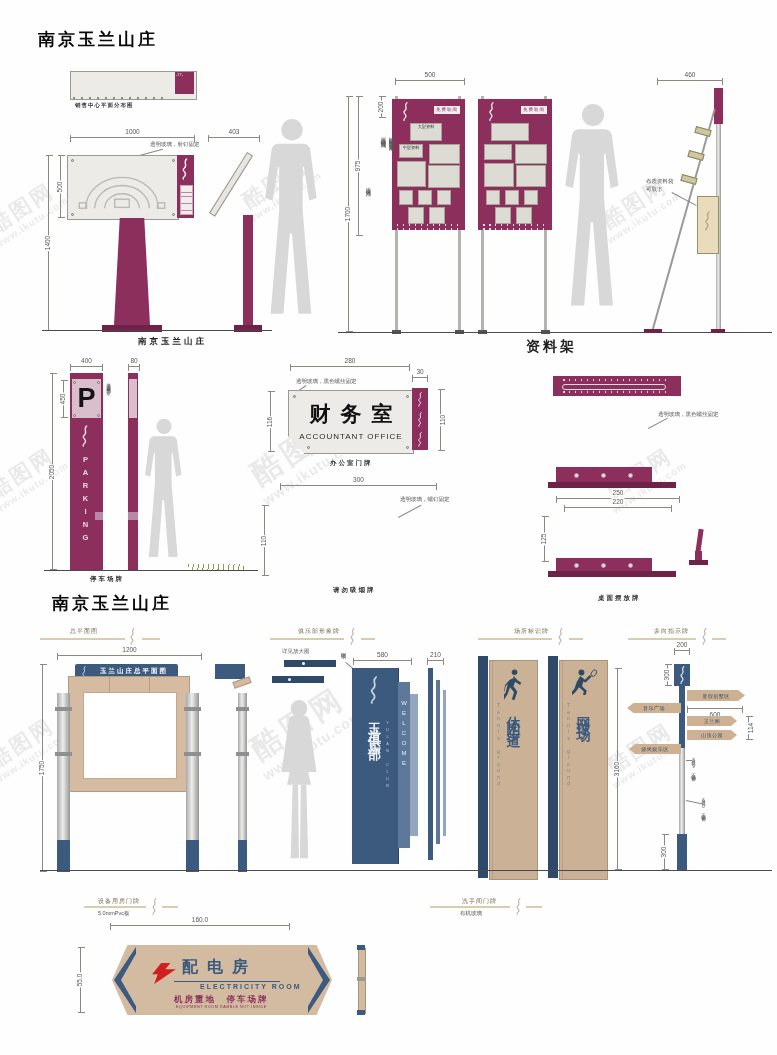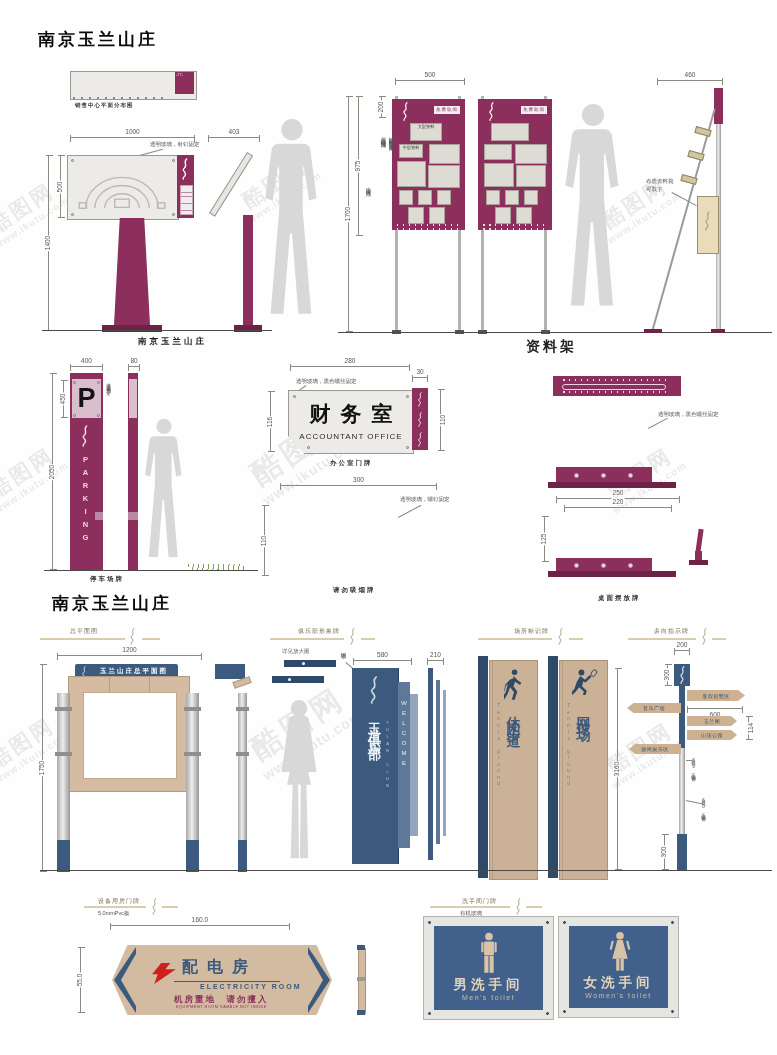--- a/index.html
+++ b/index.html
@@ -536,71 +536,31 @@
     <div style="position:absolute;left:2px;top:2px;width:22px;height:66px;background:#3c5a7e;clip-path:polygon(100% 0,0 50%,100% 100%)"></div>
     <div style="position:absolute;left:9px;top:7px;width:16px;height:56px;background:#d3bba2;clip-path:polygon(100% 0,0 50%,100% 100%)"></div>
     <div style="position:absolute;right:2px;top:2px;width:22px;height:66px;background:#3c5a7e;clip-path:polygon(0 0,100% 50%,0 100%)"></div>
     <div style="position:absolute;right:9px;top:7px;width:16px;height:56px;background:#d3bba2;clip-path:polygon(0 0,100% 50%,0 100%)"></div>
     <svg viewBox="0 0 34 30" style="position:absolute;left:40px;top:18px;width:24px;height:21px">
         <path fill="#cf1f1f" d="M13 0 0 16h8L3 30 34 9H19L26 0z"></path>
       </svg>
     <div style="position:absolute;left:70px;top:12px;font-size:16px;font-weight:bold;letter-spacing:9px;color:#3c5a7e">配电房</div>
     <div style="position:absolute;left:62px;top:36px;width:106px;height:1.2px;background:#3c5a7e"></div>
     <div style="position:absolute;left:88px;top:38px;font-size:7px;font-weight:bold;letter-spacing:2px;color:#3c5a7e">ELECTRICITY ROOM</div>
-    <div style="position:absolute;left:62px;top:49px;font-size:8.5px;font-weight:bold;letter-spacing:2px;color:#8c2f5c">机房重地　请勿擅入</div>
+    <div style="position:absolute;left:62px;top:49px;font-size:8.5px;font-weight:bold;letter-spacing:2px;color:#8c2f5c">机房重地　停车场牌</div>
     <div style="position:absolute;left:64px;top:60px;font-size:3.8px;color:#8c2f5c;letter-spacing:0.5px">EQUIPMENT ROOM RAMBLE NOT INSIDE</div>
   </div>
   <div class="abs" style="left:358px;top:948px;width:6px;height:64px;background:#d3bba2;border:0.6px solid #ab937a"></div>
   <div class="abs blue" style="left:357px;top:945px;width:8px;height:5px"></div>
   <div class="abs blue" style="left:357px;top:1010px;width:8px;height:5px"></div>
   <div class="abs" style="left:357px;top:977px;width:8px;height:4px;background:#9a9a96"></div>
 
   <div class="divlab" style="left:462px;top:897px">洗手间门牌</div>
   <div class="divline" style="left:430px;top:906px;width:80px"></div>
   <svg viewBox="0 0 12 26" style="position:absolute;left:514px;top:898px;width:9px;height:17px;color:#b9b0a0">
       <path d="M8 1C3 5 10 8 5 12c-4 3 4 5 1 9-2 2-3 3-2 4" fill="none" stroke="currentColor" stroke-width="1.6" stroke-linecap="round"></path>
     </svg>
   <div class="divline" style="left:526px;top:906px;width:16px"></div>
   <div class="abs note" style="left:460px;top:910px;font-size:5.5px">有机玻璃</div>
 
-  <div class="abs" style="left:423px;top:916px;width:129px;height:102px;background:#e5e5e1;border:1px solid #b3b3ae">
-    <span class="screw" style="left:4px;top:4px;background:#555;border-color:#333"></span>
-    <span class="screw" style="right:4px;top:4px;background:#555;border-color:#333"></span>
-    <span class="screw" style="left:4px;bottom:4px;background:#555;border-color:#333"></span>
-    <span class="screw" style="right:4px;bottom:4px;background:#555;border-color:#333"></span>
-    <div style="position:absolute;left:10px;top:9px;width:109px;height:84px;background:#41608c">
-      <svg viewBox="0 0 40 76" style="position:absolute;left:44px;top:6px;width:22px;height:42px">
-        <g fill="#d9c3a7">
-            <circle cx="20" cy="8" r="7"></circle>
-            <rect x="11" y="17" width="18" height="25" rx="2"></rect>
-            <rect x="6" y="18" width="4" height="19" rx="2"></rect>
-            <rect x="30" y="18" width="4" height="19" rx="2"></rect>
-            <rect x="11.5" y="43" width="7.5" height="31"></rect>
-            <rect x="21" y="43" width="7.5" height="31"></rect>
-          </g>
-      </svg>
-      <div style="position:absolute;left:0;top:50px;width:109px;text-align:center;font-size:13.5px;font-weight:bold;letter-spacing:4px;color:#e3d5b8">男洗手间</div>
-      <div style="position:absolute;left:0;top:68px;width:109px;text-align:center;font-size:7px;letter-spacing:1.5px;color:#cdbf9f">Men's toilet</div>
-    </div>
-  </div>
-
-  <div class="abs" style="left:558px;top:916px;width:119px;height:100px;background:#e5e5e1;border:1px solid #b3b3ae">
-    <span class="screw" style="left:4px;top:4px;background:#555;border-color:#333"></span>
-    <span class="screw" style="right:4px;top:4px;background:#555;border-color:#333"></span>
-    <span class="screw" style="left:4px;bottom:4px;background:#555;border-color:#333"></span>
-    <span class="screw" style="right:4px;bottom:4px;background:#555;border-color:#333"></span>
-    <div style="position:absolute;left:10px;top:9px;width:99px;height:82px;background:#41608c">
-      <svg viewBox="0 0 44 72" style="position:absolute;left:39px;top:5px;width:24px;height:40px">
-        <g fill="#d9c3a7">
-            <circle cx="22" cy="8" r="7"></circle>
-            <path d="M17 16h10l9 34H8z"></path>
-            <rect x="5" y="17" width="4" height="17" rx="2" transform="rotate(14 7 25)"></rect>
-            <rect x="35" y="17" width="4" height="17" rx="2" transform="rotate(-14 37 25)"></rect>
-            <rect x="15" y="50" width="6" height="22"></rect>
-            <rect x="23" y="50" width="6" height="22"></rect>
-          </g>
-      </svg>
-      <div style="position:absolute;left:0;top:48px;width:99px;text-align:center;font-size:13.5px;font-weight:bold;letter-spacing:4px;color:#e3d5b8">女洗手间</div>
-      <div style="position:absolute;left:0;top:66px;width:99px;text-align:center;font-size:7px;letter-spacing:1.5px;color:#cdbf9f">Women's toilet</div>
-    </div>
-  </div>
+
 
 </div>
 
 </body></html>

